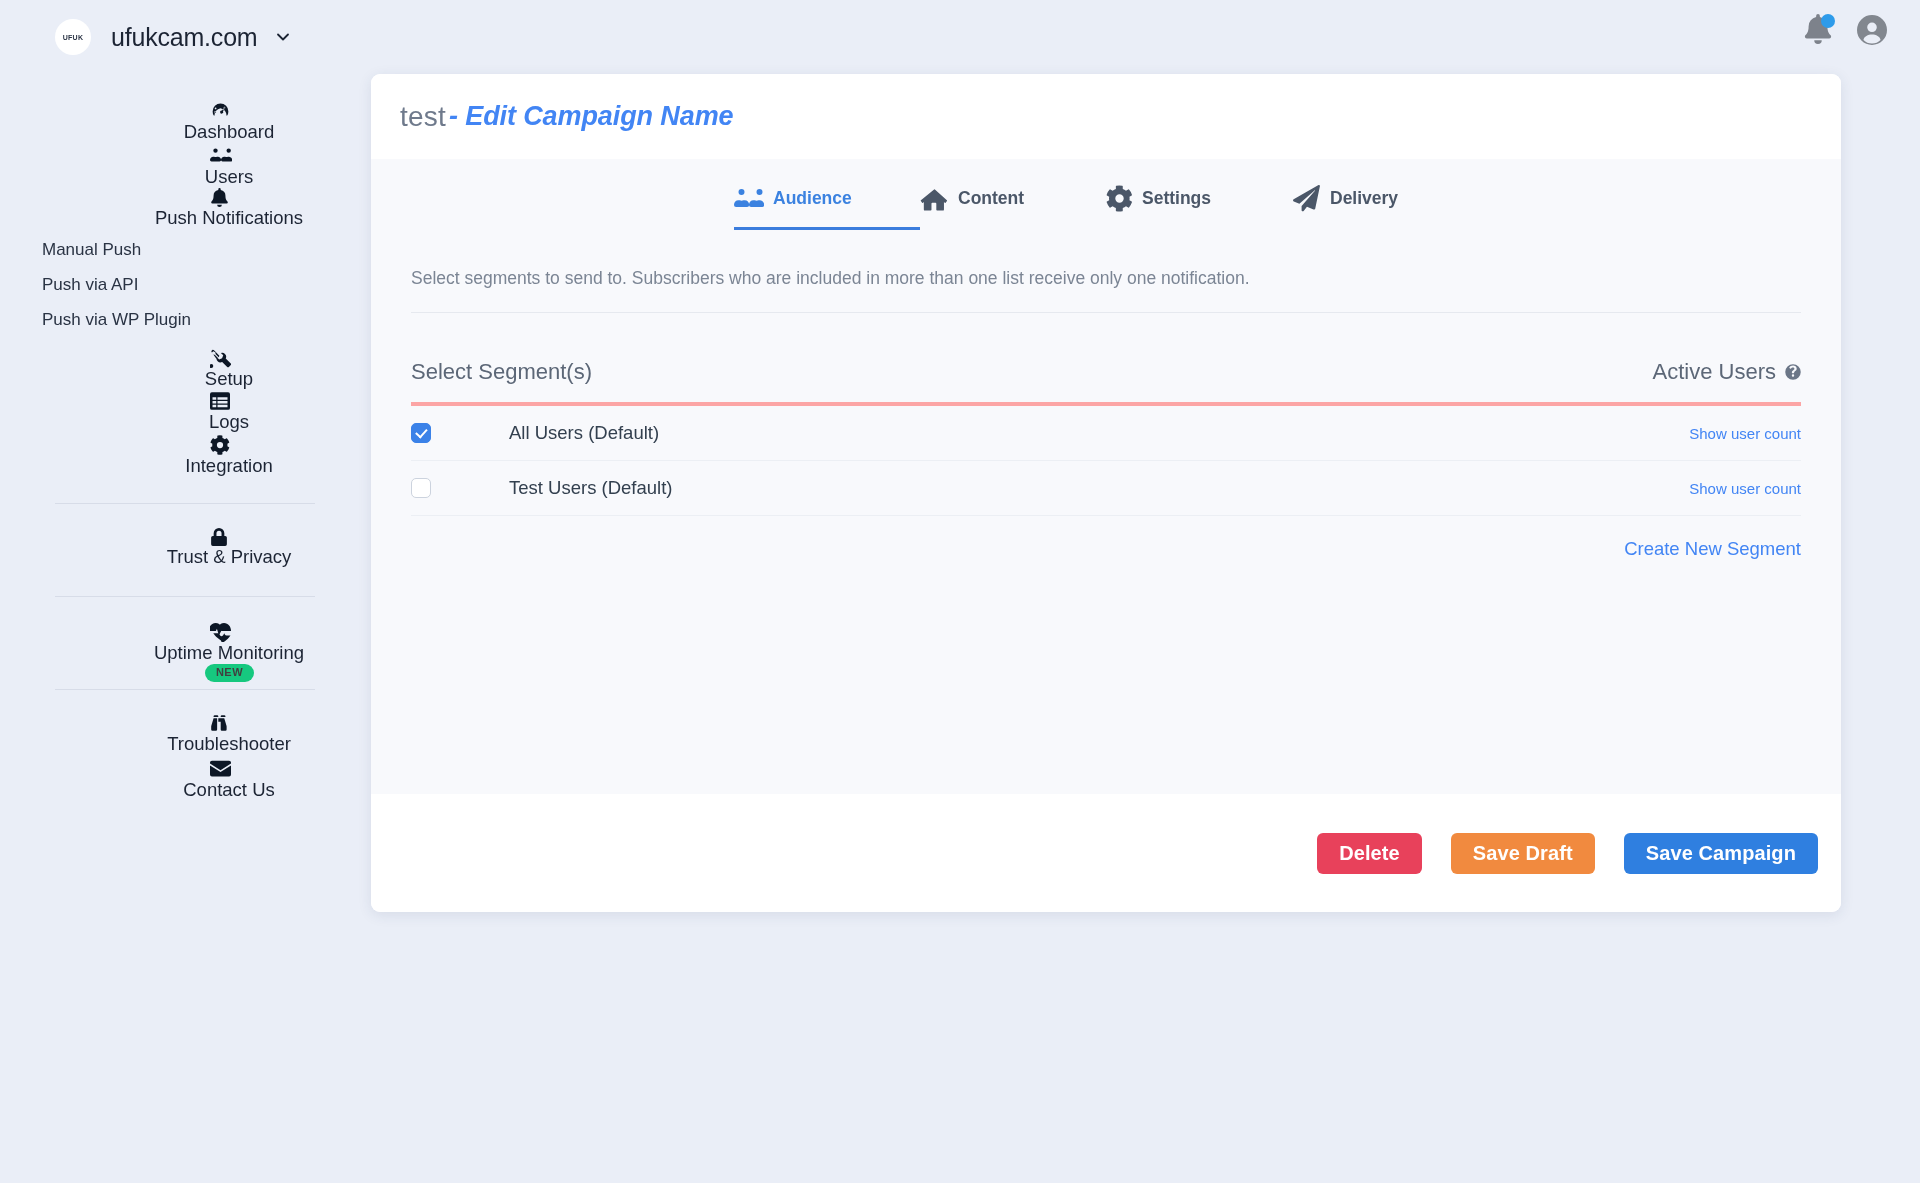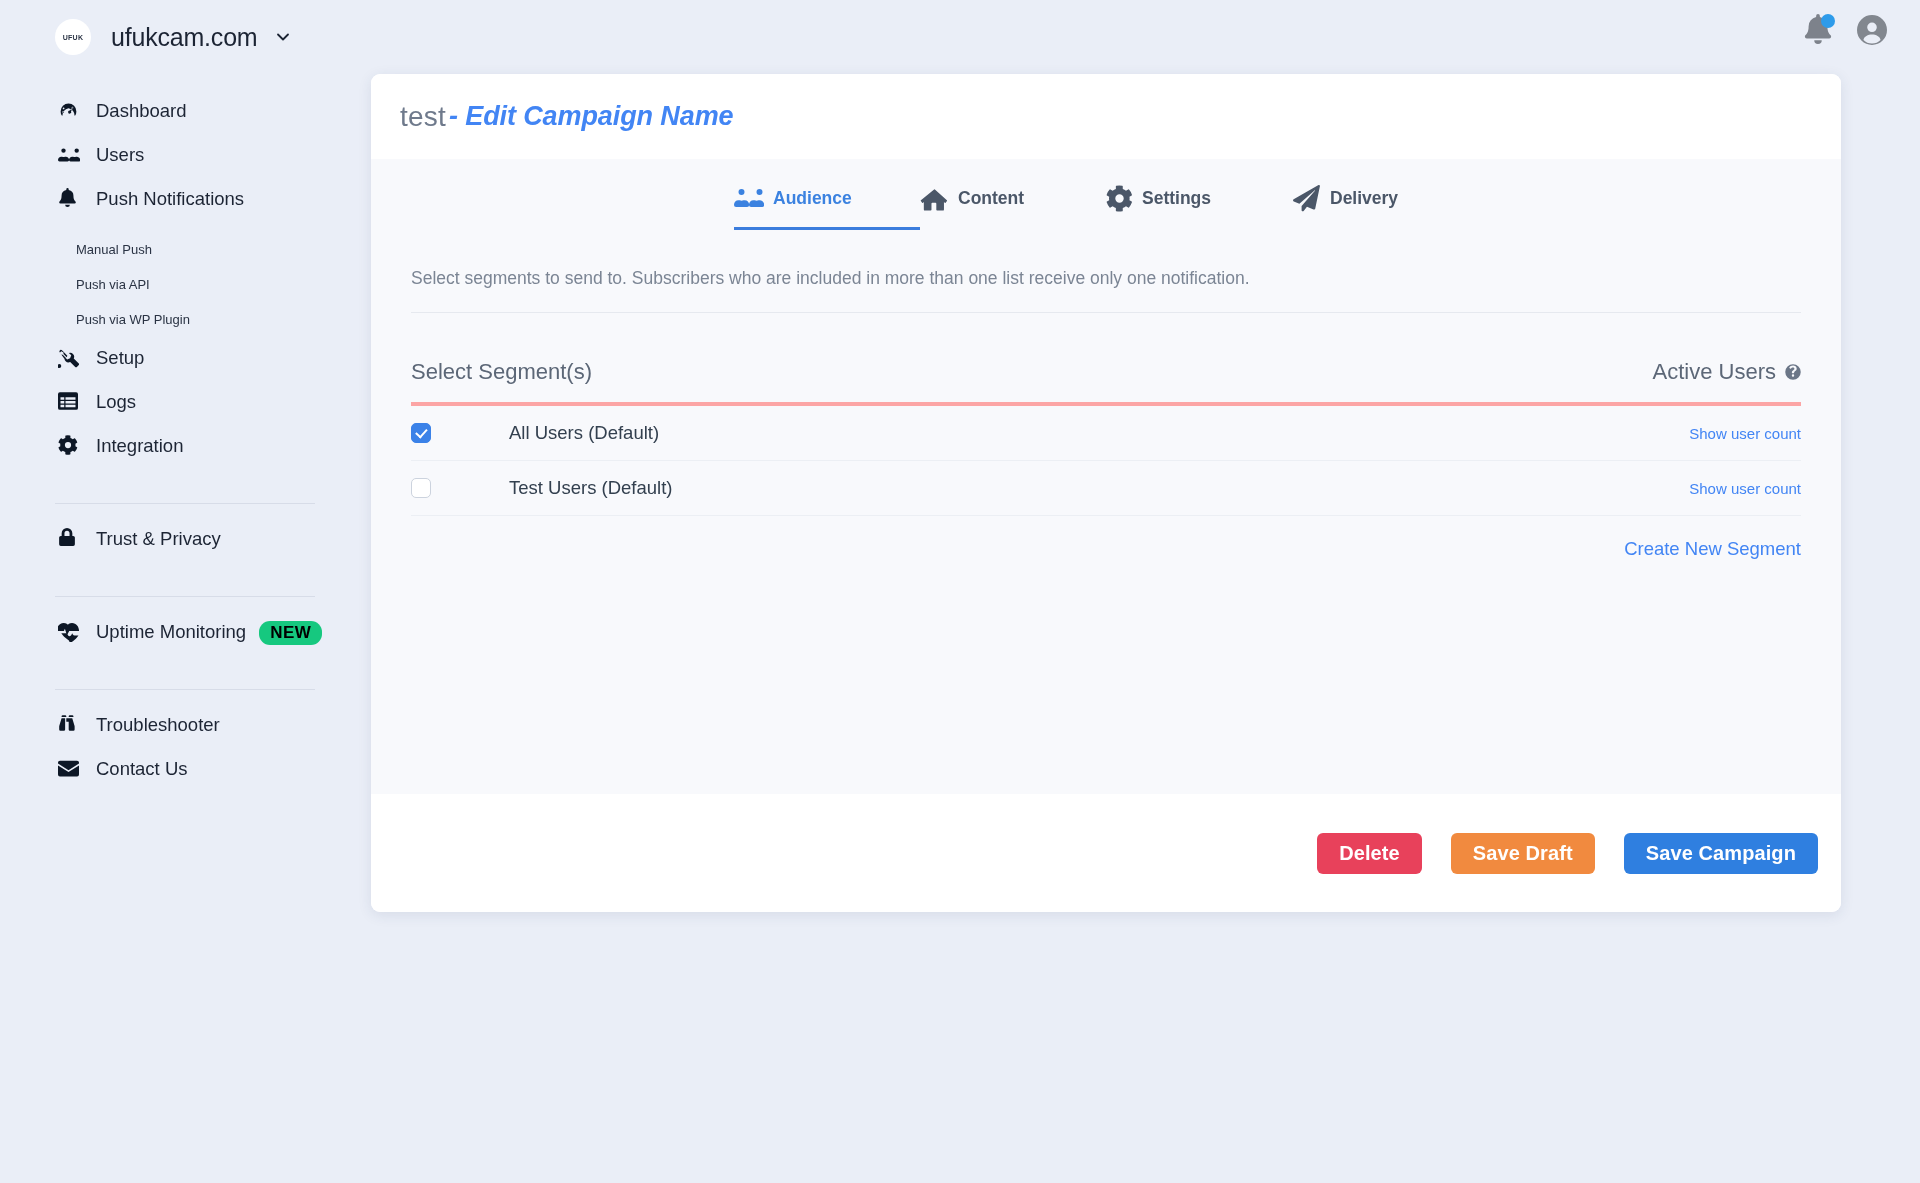--- a/index.html
+++ b/index.html
@@ -48,53 +48,54 @@
   .brand-caret {
     margin-left: 16px;
     color: #1c2434;
     display: flex;
     align-items: center;
   }
 
   .nav { margin-top: 26px; }
   .nav-item {
     display: flex;
-    align-items: flex-start;
+    align-items: center;
     height: 44px;
-    padding-left: 58px;
+    padding-left: 76px;
     color: #1c2434;
     font-size: 18.5px;
+    flex-direction: column;
   }
   .nav-item .nv-icon {
     width: 26px;
     flex: none;
     display: flex;
     align-items: center;
     color: #0d1726;
   }
   .nav-item .nv-label { margin-left: 12px; }
   .nav-sub {
     display: flex;
     align-items: center;
     height: 35px;
-    padding-left: 76px;
+    padding-left: 42px;
     color: #2a3344;
-    font-size: 13px;
+    font-size: 17px;
   }
   .nav-gap-sm { height: 10px; }
   .divider {
     height: 1px;
     background: #d7dce8;
     margin: 24px 55px 24px 55px;
   }
   .badge-new {
     margin-left: 13px;
     background: #16c87f;
-    color: #000000;
-    font-size: 17px;
+    color: #404040;
+    font-size: 11px;
     font-weight: bold;
     letter-spacing: .5px;
     border-radius: 11px;
     padding: 3px 11px 4px 11px;
     line-height: 1;
   }
 
   
   #topbar-right {
     position: absolute;

